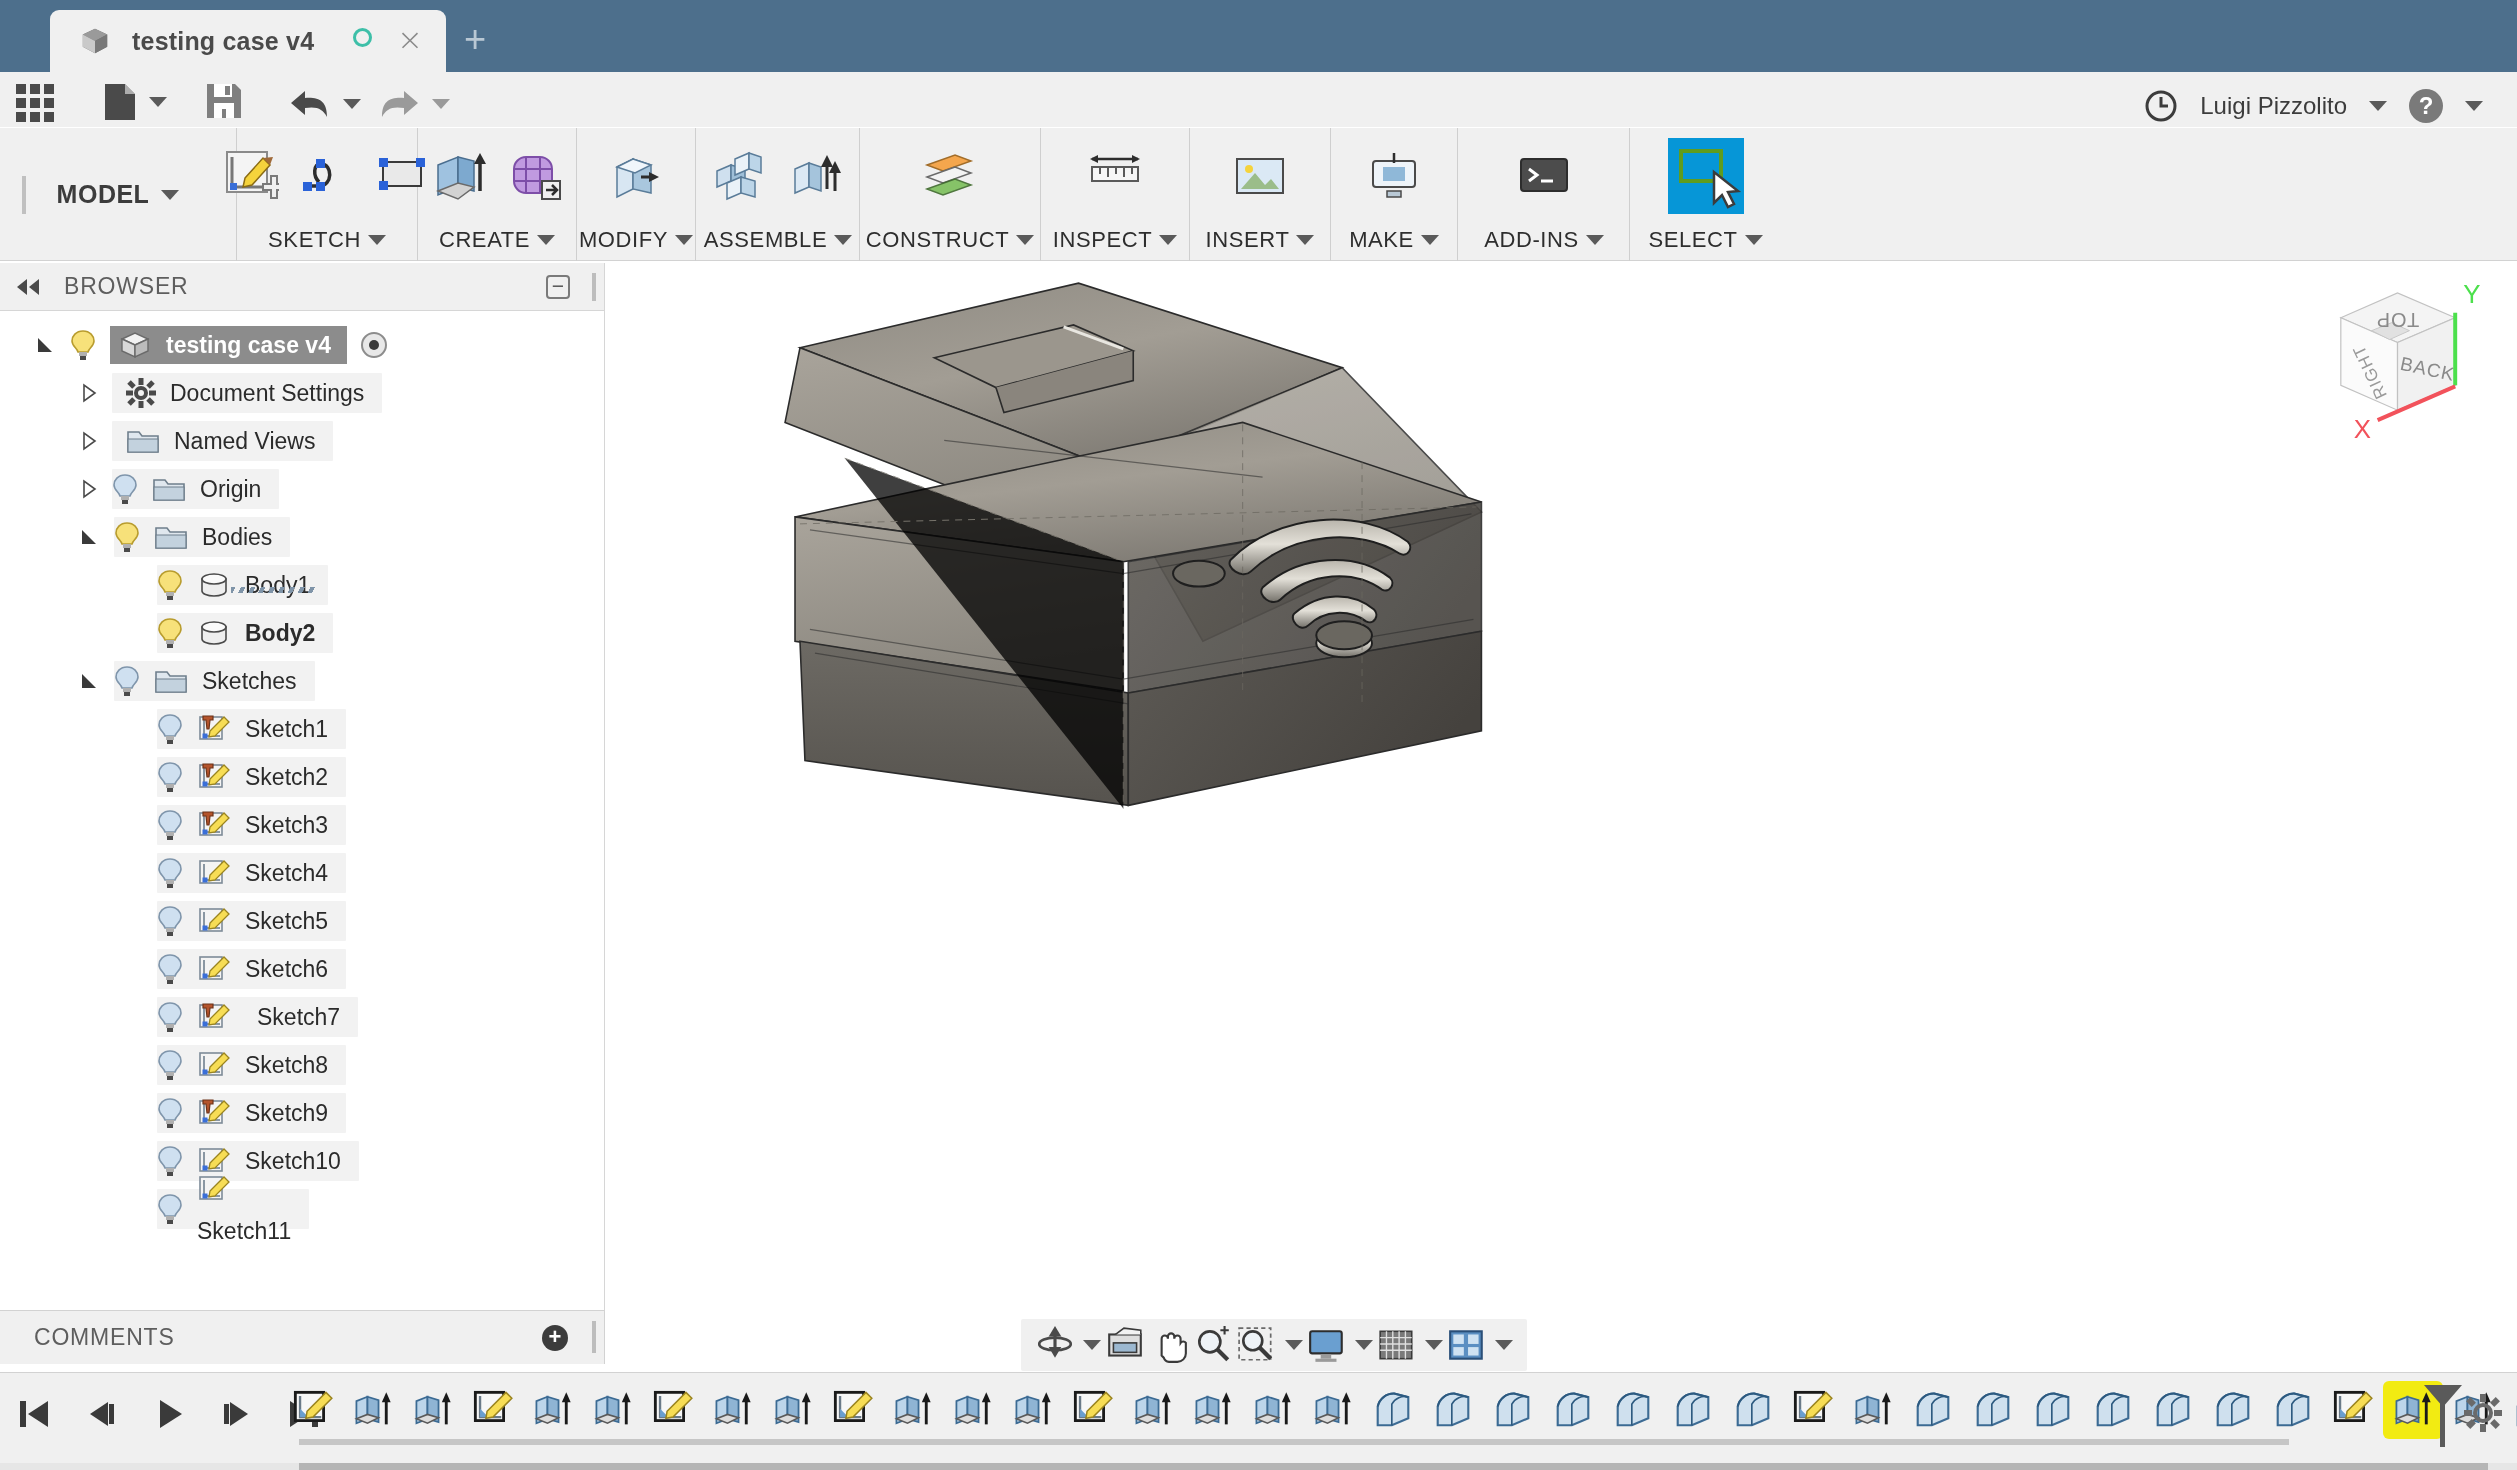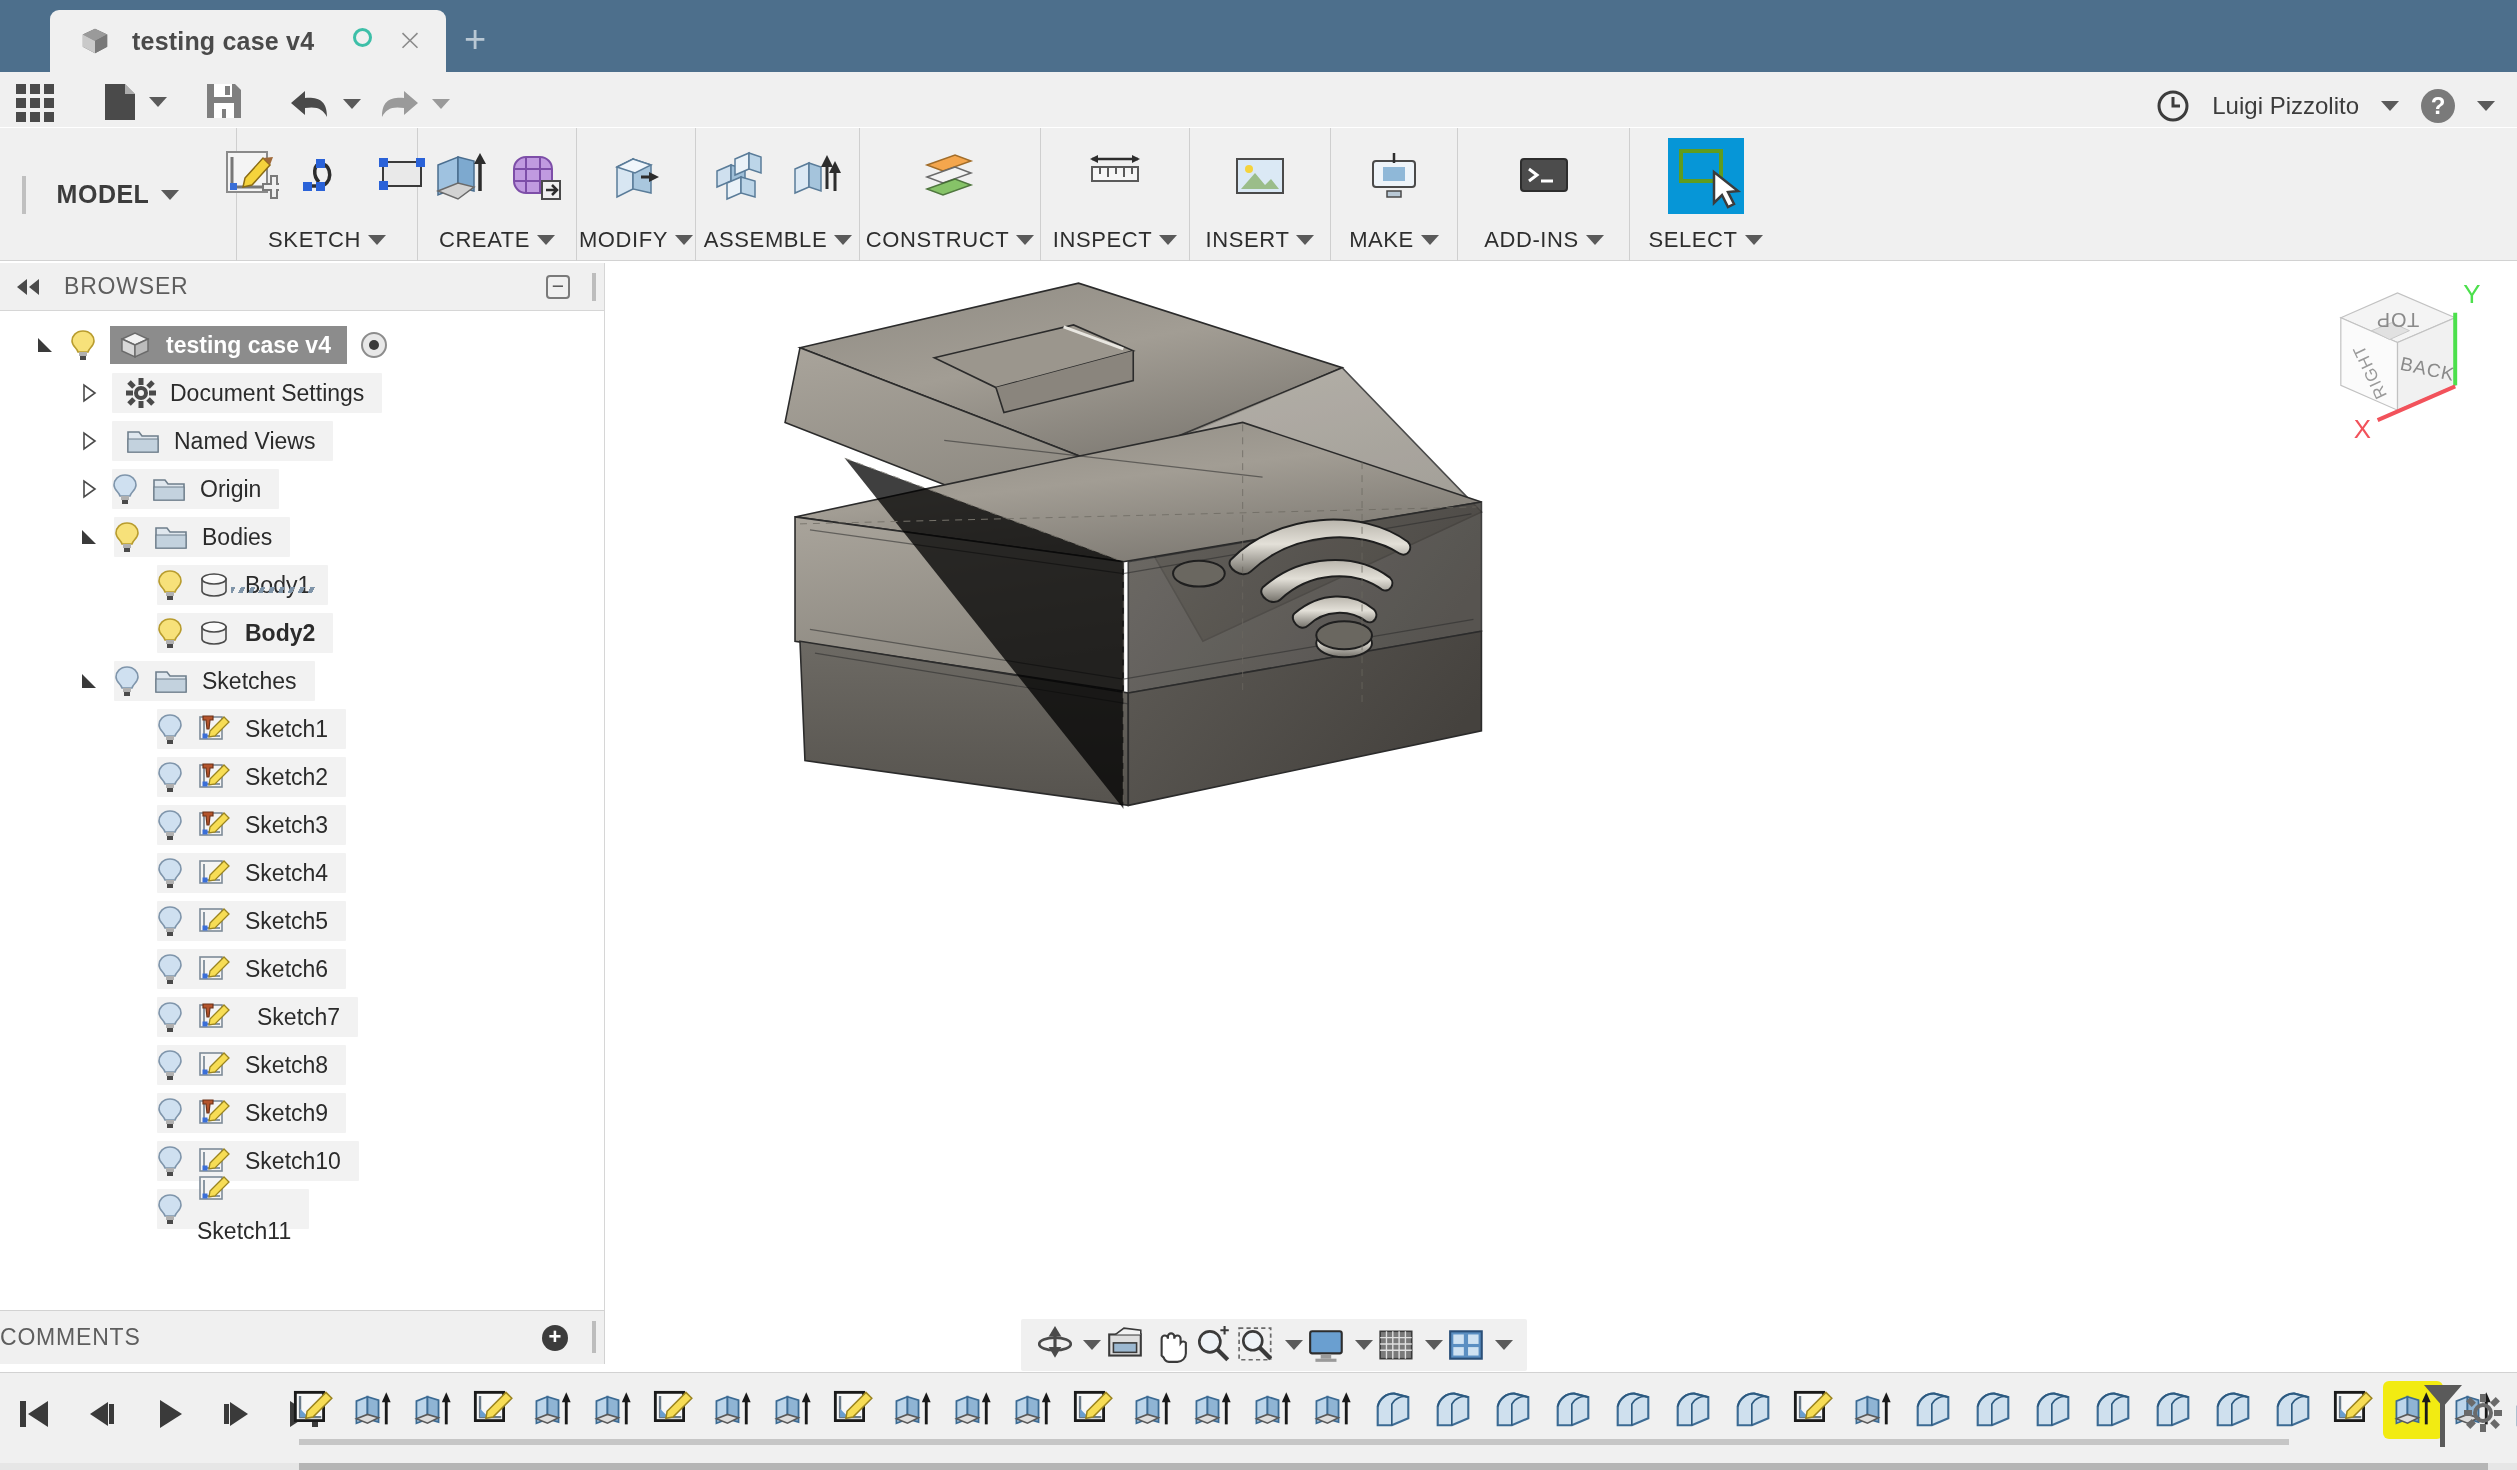--- a/index.html
+++ b/index.html
@@ -48,21 +48,21 @@
   .qat-item { position: absolute; top: 8px; height: 40px; }
   .grid-icon { display: grid; grid-template-columns: repeat(3,10px);
     grid-template-rows: repeat(3,10px); gap: 4px; }
   .grid-icon i { background: #4a4a4a; display: block; }
   .caret {
     width: 0; height: 0; border-left: 9px solid transparent;
     border-right: 9px solid transparent; border-top: 10px solid #5a5a5a;
     display: inline-block;
   }
   .caret.light { border-top-color: #9a9a9a; }
-  .qat-right { position: absolute; right: 4px; top: 0; height: 68px;
+  .qat-right { position: absolute; right: 16px; top: 0; height: 68px;
     display: flex; align-items: center; gap: 22px; padding-right: 18px; }
   .username { font-size: 24px; color: #3c3c3c; }
   .help-circle {
     width: 34px; height: 34px; border-radius: 50%; background: #7a7a7a;
     color: #fff; font-size: 24px; font-weight: bold; text-align: center;
     line-height: 34px;
   }
 
   
   .ribbon {
@@ -132,21 +132,21 @@
     position: absolute; left: 606px; top: 263px; right: 0; height: 1047px;
     background: #ffffff; overflow: hidden;
   }
   .viewcube { position: absolute; right: 22px; top: 0px; width: 189px; height: 184px; }
 
   
   .comments {
     position: absolute; left: 0; top: 1310px; width: 605px; height: 54px;
     background: #f0f0f0; border-top: 1px solid #d2d2d2;
     border-right: 1px solid #d2d2d2;
-    display: flex; align-items: center; position: absolute;
+    display: flex; align-items: center; padding-left: 34px; position: absolute;
   }
   .comments .lbl { font-size: 23px; color: #5e5e5e; letter-spacing: 0.8px; }
   .plus-circle { position: absolute; right: 36px; top: 14px; width: 26px;
     height: 26px; border-radius: 50%; background: #3c3c3c; color: #fff;
     font-size: 22px; line-height: 24px; text-align: center; font-weight: bold; }
   .comments-grip { position: absolute; right: 8px; top: 10px; width: 3px;
     height: 32px; border-left: 2px solid #bdbdbd; border-right: 2px solid #bdbdbd; }
 
   .navbar {
     position: absolute; left: 1021px; top: 1319px; height: 52px;

